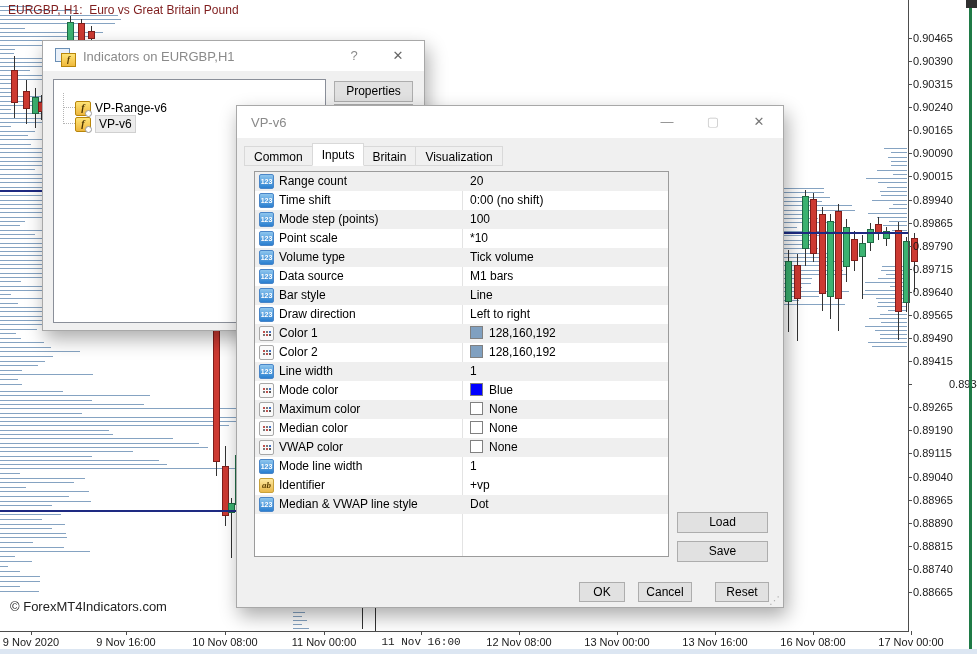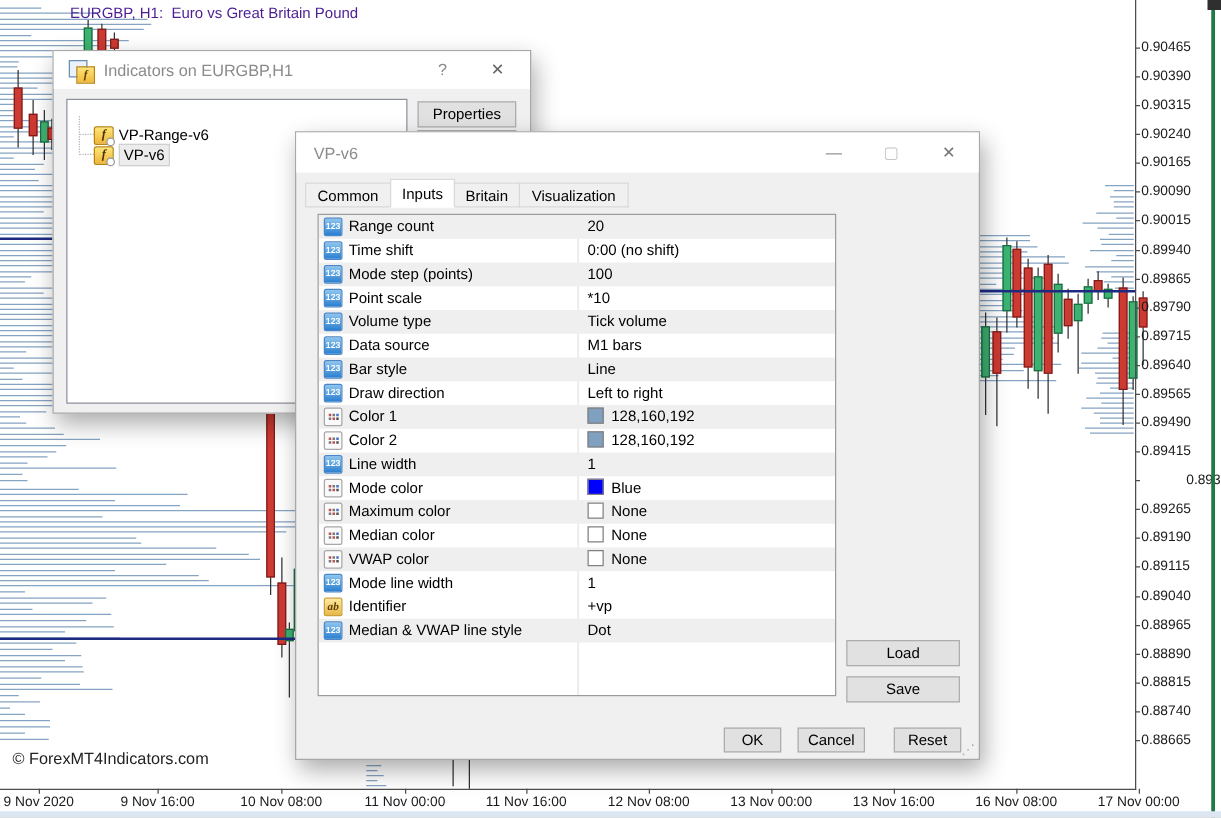--- a/index.html
+++ b/index.html
@@ -1,20 +1,20 @@
 <!DOCTYPE html>
 <html><head>
 <meta charset="utf-8">
 <style>
   html,body{margin:0;padding:0;background:#c8c8c8;}
   #stage{position:relative;width:977px;height:654px;background:#ffffff;overflow:hidden;
          font-family:"Liberation Sans",sans-serif;-webkit-font-smoothing:antialiased;}
   .abs{position:absolute;}
   
-  #symbol-title{left:8px;top:3px;font-size:12px;color:#4c1d95;white-space:pre;margin-left:48px;}
+  #symbol-title{left:8px;top:3px;font-size:12px;color:#7f1d1d;white-space:pre;}
   #watermark{left:10px;top:599px;font-size:13px;color:#222;}
   .pline{position:absolute;height:1px;background:#85a3c2;}
   .modeline{position:absolute;height:2px;background:#1e2a82;}
   .wick{position:absolute;width:1px;background:#333;}
   .body{position:absolute;width:7px;border:1px solid #1f4d35;box-sizing:border-box;}
   .body.u{background:#3cb371;border-color:#1f6b45;}
   .body.d{background:#cd3a32;border-color:#7e1f1c;}
   .axis-v{left:908px;top:0;width:1px;height:632px;background:#4d4d4d;}
   .axis-h{left:0;top:631px;width:909px;height:1px;background:#4d4d4d;}
   .price-label{position:absolute;left:913px;font-size:11px;color:#1a1a1a;line-height:11px;}
@@ -424,21 +424,21 @@
   <div id="time-axis">
       <div class="abs time-tick" style="left: 31px;"></div>
       <div class="abs time-label" style="left: 31px;">9 Nov 2020</div>
       <div class="abs time-tick" style="left: 126px;"></div>
       <div class="abs time-label" style="left: 126px;">9 Nov 16:00</div>
       <div class="abs time-tick" style="left: 225px;"></div>
       <div class="abs time-label" style="left: 225px;">10 Nov 08:00</div>
       <div class="abs time-tick" style="left: 324px;"></div>
       <div class="abs time-label" style="left: 324px;">11 Nov 00:00</div>
       <div class="abs time-tick" style="left: 421px;"></div>
-      <div class="abs time-label" style="left: 421px;">11 Nov 16:00</div>
+      <div class="abs time-label" style="left: 421px; font-family: Liberation Mono, monospace;">11 Nov 16:00</div>
       <div class="abs time-tick" style="left: 519px;"></div>
       <div class="abs time-label" style="left: 519px;">12 Nov 08:00</div>
       <div class="abs time-tick" style="left: 617px;"></div>
       <div class="abs time-label" style="left: 617px;">13 Nov 00:00</div>
       <div class="abs time-tick" style="left: 715px;"></div>
       <div class="abs time-label" style="left: 715px;">13 Nov 16:00</div>
       <div class="abs time-tick" style="left: 813px;"></div>
       <div class="abs time-label" style="left: 813px;">16 Nov 08:00</div>
       <div class="abs time-tick" style="left: 911px;"></div>
       <div class="abs time-label" style="left: 911px;">17 Nov 00:00</div>

